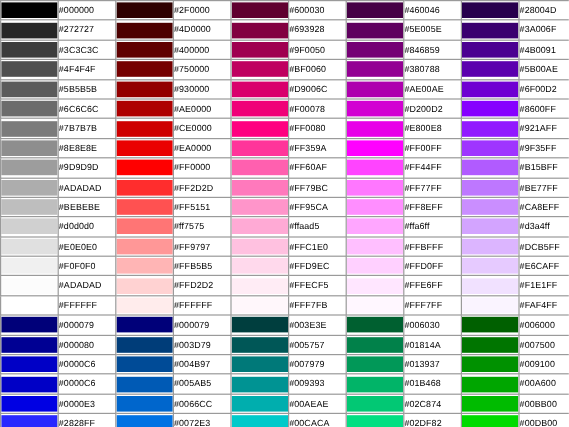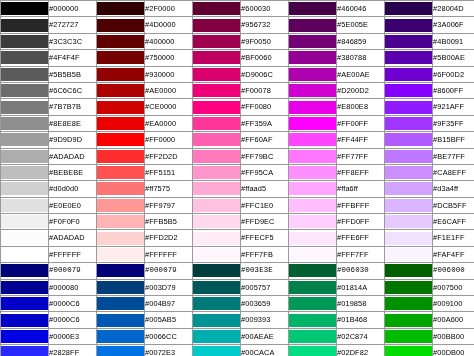--- a/index.html
+++ b/index.html
@@ -42,21 +42,20 @@
     line-height: 1;
     vertical-align: middle;
   }
   .swatch-fill {
     display: block;
     width: 100%;
     height: 13px;
   }
   tr.section-gap td {
     border-top: 1px solid #9a9a9a;
-    font-family: Liberation Mono, monospace;
   }
 </style>
 </head>
 <body>
 
 <table id="palette-table">
   <tbody>
       <tr>
         <td class="swatch-cell">
           <span class="swatch-fill" style="background: rgb(0, 0, 0);"></span>
@@ -84,21 +83,21 @@
           <span class="swatch-fill" style="background: rgb(39, 39, 39);"></span>
         </td>
         <td class="label-cell">#272727</td>
         <td class="swatch-cell">
           <span class="swatch-fill" style="background: rgb(77, 0, 0);"></span>
         </td>
         <td class="label-cell">#4D0000</td>
         <td class="swatch-cell">
           <span class="swatch-fill" style="background: rgb(130, 0, 65);"></span>
         </td>
-        <td class="label-cell">#956732</td>
+        <td class="label-cell">#693928</td>
         <td class="swatch-cell">
           <span class="swatch-fill" style="background: rgb(94, 0, 94);"></span>
         </td>
         <td class="label-cell">#5E005E</td>
         <td class="swatch-cell">
           <span class="swatch-fill" style="background: rgb(58, 0, 111);"></span>
         </td>
         <td class="label-cell">#3A006F</td>
       </tr>
       <tr>
@@ -458,25 +457,25 @@
           <span class="swatch-fill" style="background: rgb(0, 0, 198);"></span>
         </td>
         <td class="label-cell">#0000C6</td>
         <td class="swatch-cell">
           <span class="swatch-fill" style="background: rgb(0, 75, 151);"></span>
         </td>
         <td class="label-cell">#004B97</td>
         <td class="swatch-cell">
           <span class="swatch-fill" style="background: rgb(0, 121, 121);"></span>
         </td>
-        <td class="label-cell">#003659</td>
+        <td class="label-cell">#007979</td>
         <td class="swatch-cell">
           <span class="swatch-fill" style="background: rgb(1, 152, 88);"></span>
         </td>
-        <td class="label-cell">#019858</td>
+        <td class="label-cell">#013937</td>
         <td class="swatch-cell">
           <span class="swatch-fill" style="background: rgb(0, 145, 0);"></span>
         </td>
         <td class="label-cell">#009100</td>
       </tr>
       <tr>
         <td class="swatch-cell">
           <span class="swatch-fill" style="background: rgb(0, 0, 198);"></span>
         </td>
         <td class="label-cell">#0000C6</td>

